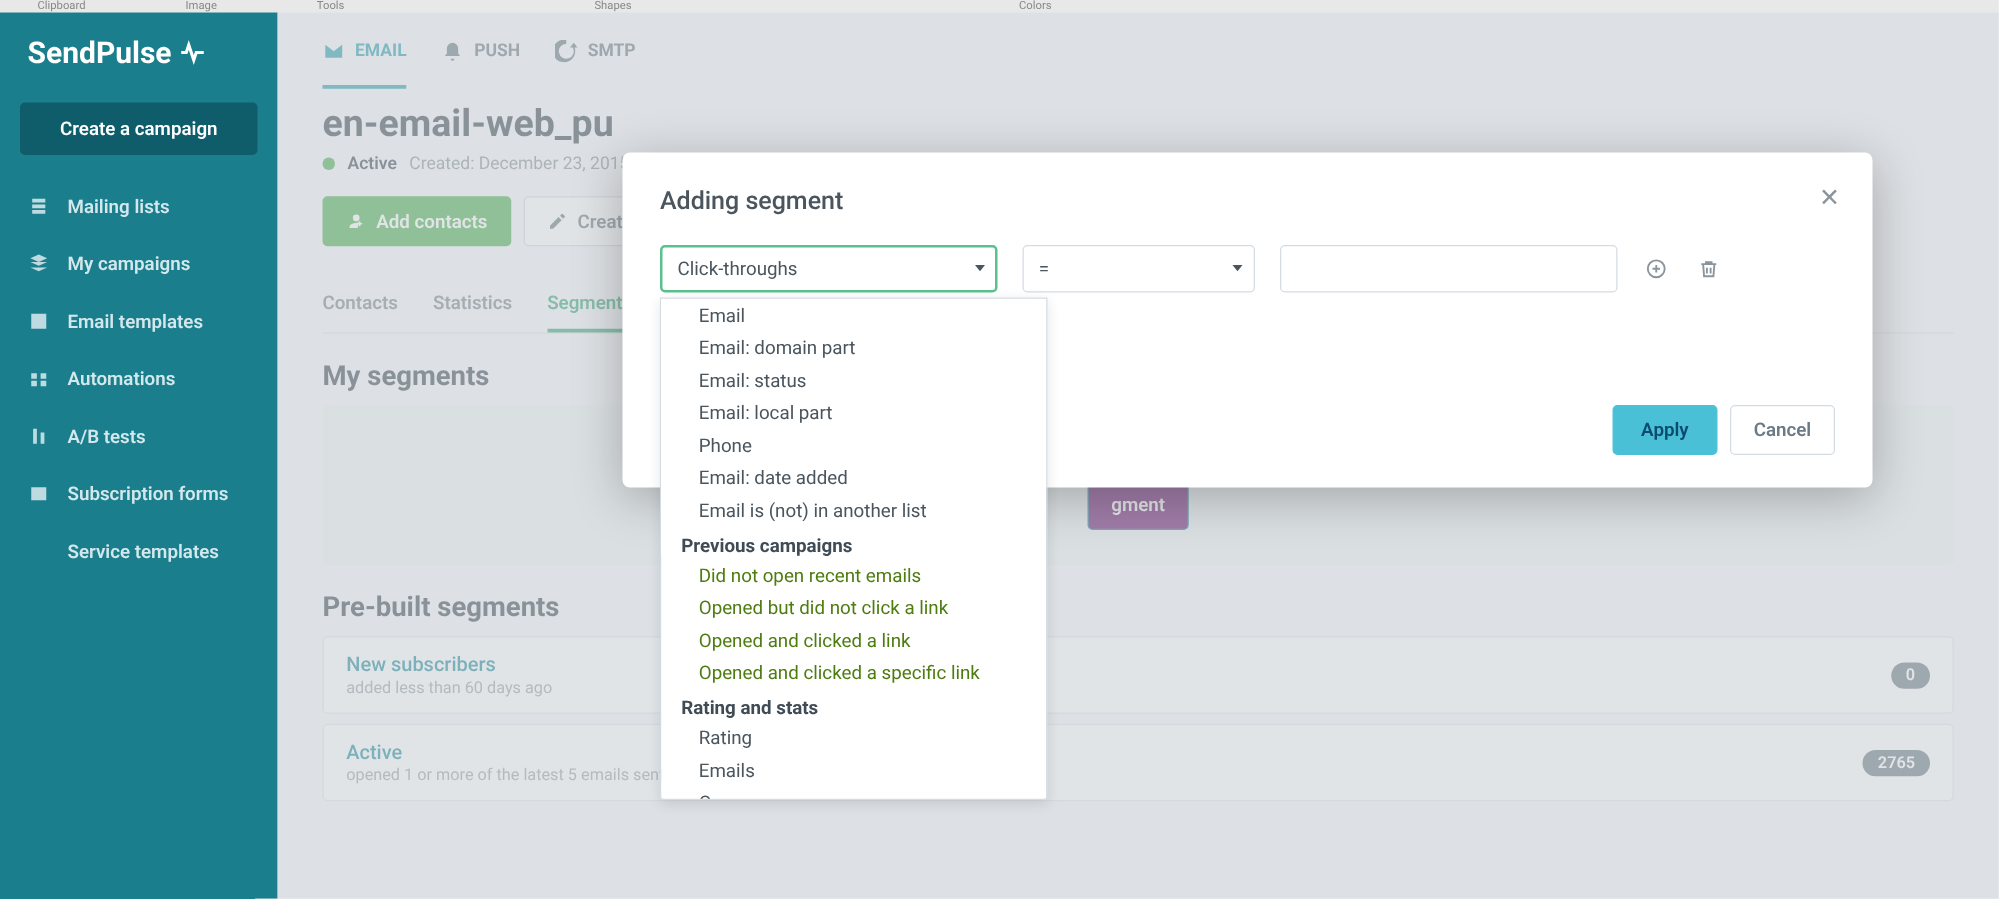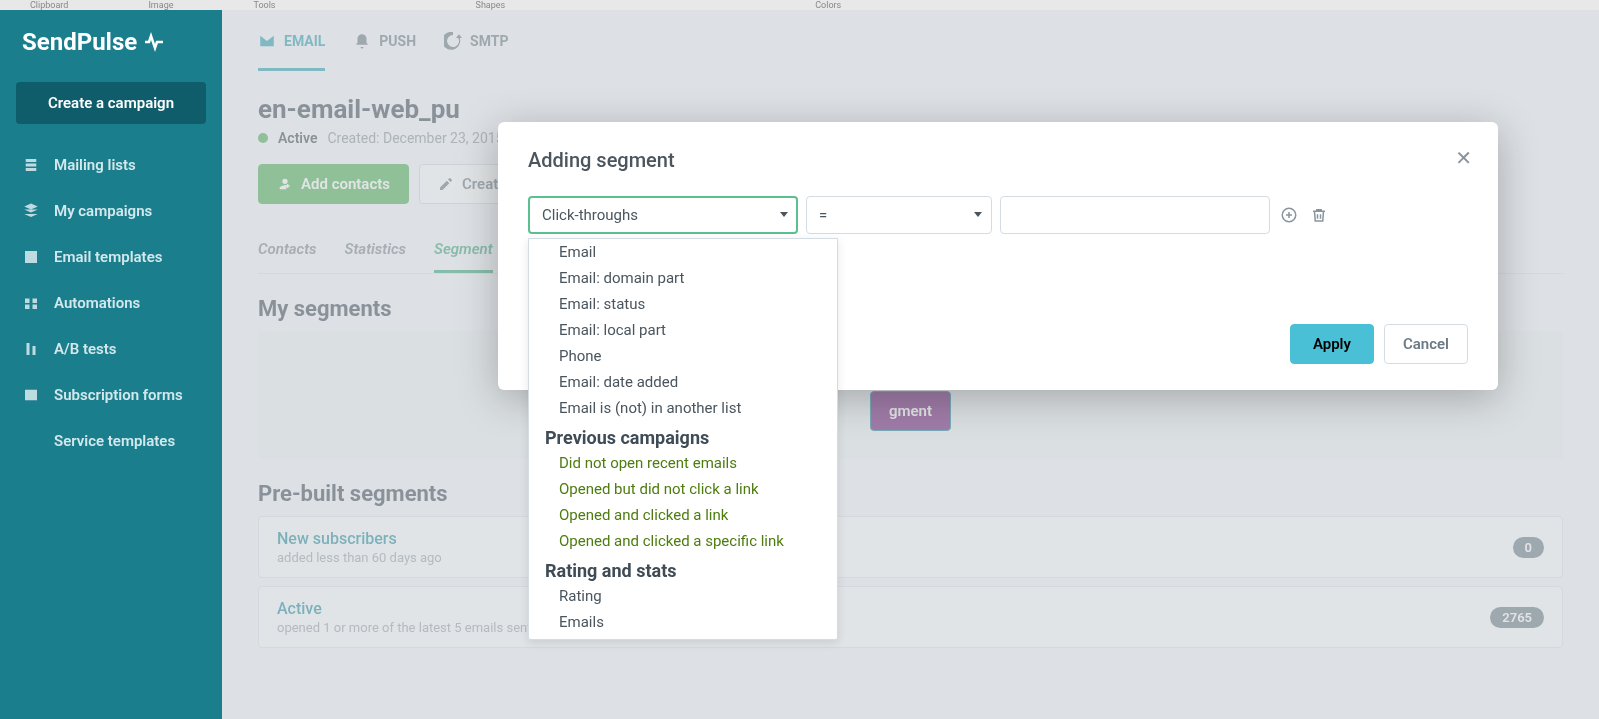--- a/index.html
+++ b/index.html
@@ -16,66 +16,66 @@
 .nav { list-style: none; }
 .nav li { padding: 14px 22px; display: flex; align-items: center; gap: 14px; font-size: 15px; font-weight: 600; color: #d3e8ec; cursor: pointer; }
 .nav li svg { width: 18px; height: 18px; flex-shrink: 0; fill: #cfe6ea; opacity: .9; }
 
 .main { flex: 1; padding: 0 36px; position: relative; }
 .topnav { display: flex; gap: 28px; padding: 22px 0 0; border-bottom: 1px solid rgba(0,0,0,0); }
 .topnav a { display: flex; align-items: center; gap: 8px; font-size: 14px; font-weight: 700; color: #6c7a86; text-decoration: none; padding-bottom: 18px; border-bottom: 3px solid transparent; }
 .topnav a.active { color: #2a9fb0; border-bottom-color: #2a9fb0; }
 .topnav svg { width: 18px; height: 18px; fill: currentColor; }
 
-h1.page-title { font-size: 26px; font-weight: 700; color: #3f4b55; margin-top: 22px; }
+h1.page-title { font-size: 30px; font-weight: 700; color: #3f4b55; margin-top: 10px; }
 .status-row { display: flex; align-items: center; gap: 10px; margin-top: 6px; color: #8a949c; font-size: 14px; }
 .dot { width: 10px; height: 10px; border-radius: 50%; background: #4caf50; }
 .status-row b { color: #3f4b55; font-weight: 600; }
 
 .actions { display: flex; gap: 10px; margin-top: 18px; }
 .btn { display: inline-flex; align-items: center; gap: 8px; padding: 10px 18px; border-radius: 4px; font-size: 15px; font-weight: 600; border: 1px solid #d3dce3; background: #fff; color: #6c7a86; cursor: pointer; }
 .btn svg { width: 16px; height: 16px; fill: currentColor; }
 .btn.green { background: #4caf50; border-color: #4caf50; color: #fff; }
 
 .subtabs { display: flex; gap: 28px; margin-top: 24px; border-bottom: 1px solid #e0e6eb; }
-.subtabs a { font-size: 15px; font-weight: 600; color: #7c8690; padding: 12px 0; text-decoration: none; border-bottom: 3px solid transparent; font-style: italic; }
+.subtabs a { font-size: 15px; font-weight: 600; color: #7c8690; padding: 12px 0; text-decoration: none; border-bottom: 3px solid transparent; }
 .subtabs a.active { color: #3aa77a; border-bottom-color: #3aa77a; }
 
 h2.section { font-size: 22px; font-weight: 700; color: #3f4b55; margin: 22px 0 10px; }
 .nosaved { background: #f0f3f5; border-radius: 4px; padding: 28px; text-align: center; }
 .nosaved p { color: #6c7a86; font-size: 15px; margin-bottom: 14px; }
 .nosaved .btn.teal { background: #701a75; border-color: #17839a; color: #fff; }
 
 .seglist { margin-top: 10px; }
 .segitem { background: #fff; border: 1px solid #e0e6eb; border-radius: 4px; padding: 12px 18px; margin-bottom: 8px; display: flex; align-items: center; justify-content: space-between; gap: 24px; }
 .segitem .name { color: #1f8ea1; font-size: 16px; font-weight: 500; }
 .segitem .desc { color: #9aa3ab; font-size: 13px; margin-top: 2px; }
 .badge { background: #6c7a86; color: #fff; border-radius: 12px; padding: 3px 12px; font-size: 13px; font-weight: 600; }
 
 .overlay { position: absolute; inset: 0; background: rgba(200,205,210,.55); }
 .modal { position: absolute; left: 498px; top: 122px; width: 1000px; background: #fff; border-radius: 6px; box-shadow: 0 8px 40px rgba(0,0,0,.25); padding: 26px 30px; z-index: 10; }
 .modal h3 { font-size: 20px; font-weight: 500; color: #4a555e; }
 .close-x { position: absolute; top: 24px; right: 26px; font-size: 20px; color: #8a949c; cursor: pointer; }
-.cond-row { display: flex; gap: 8px; align-items: center; margin-top: 24px; }
+.cond-row { display: flex; gap: 20px; align-items: center; margin-top: 24px; }
 .select-wrap { position: relative; flex: 0 0 auto; }
 .select { height: 38px; border: 1px solid #d3dce3; border-radius: 4px; padding: 0 28px 0 12px; font-size: 15px; color: #4a555e; background: #fff; display: flex; align-items: center; min-width: 180px; cursor: pointer; }
 .select.open { border: 2px solid #5ac18e; }
 .select .caret { position: absolute; right: 10px; top: 16px; border-left: 4px solid transparent; border-right: 4px solid transparent; border-top: 5px solid #4a555e; }
 .txtinput { height: 38px; border: 1px solid #d3dce3; border-radius: 4px; width: 270px; padding: 0 10px; font-size: 15px; }
 .ic-btn { width: 22px; height: 22px; color: #8a949c; cursor: pointer; display: inline-flex; align-items: center; justify-content: center; }
 .ic-btn svg { width: 18px; height: 18px; fill: none; stroke: currentColor; stroke-width: 2; }
 .modal-actions { display: flex; justify-content: flex-end; gap: 10px; margin-top: 90px; }
-.btn.apply { background: #4ac0d6; border-color: #4ac0d6; color: #000000; padding: 10px 22px; margin-left: 24px; }
+.btn.apply { background: #4ac0d6; border-color: #4ac0d6; color: #0c4a6e; padding: 10px 22px; margin-left: 24px; }
 .btn.cancel { background: #fff; }
 
 .dropdown { position: absolute; left: 0; top: 42px; width: 310px; background: #fff; border: 1px solid #d3dce3; border-radius: 0 0 3px 3px; max-height: 402px; overflow-y: auto; z-index: 20; box-shadow: 0 3px 10px rgba(0,0,0,.1); }
 .dropdown::-webkit-scrollbar { width: 16px; }
 .dropdown::-webkit-scrollbar-track { background: #f1f1f1; }
 .dropdown::-webkit-scrollbar-thumb { background: #c1c6cb; border: 3px solid #f1f1f1; border-radius: 8px; }
-.dropdown .group { padding: 6px 16px 2px; font-weight: 700; color: #3f4b55; font-size: 18px; }
+.dropdown .group { padding: 6px 16px 2px; font-weight: 700; color: #3f4b55; font-size: 15px; }
 .dropdown .opt { padding: 4px 30px; font-size: 15px; color: #4a555e; cursor: pointer; }
 .dropdown .opt.disabled { color: #4d7c0f; cursor: default; }
 </style>
 </head>
 <body>
 
 <div class="ribbon">
   <span>Clipboard</span>
   <span>Image</span>
   <span>Tools</span>

